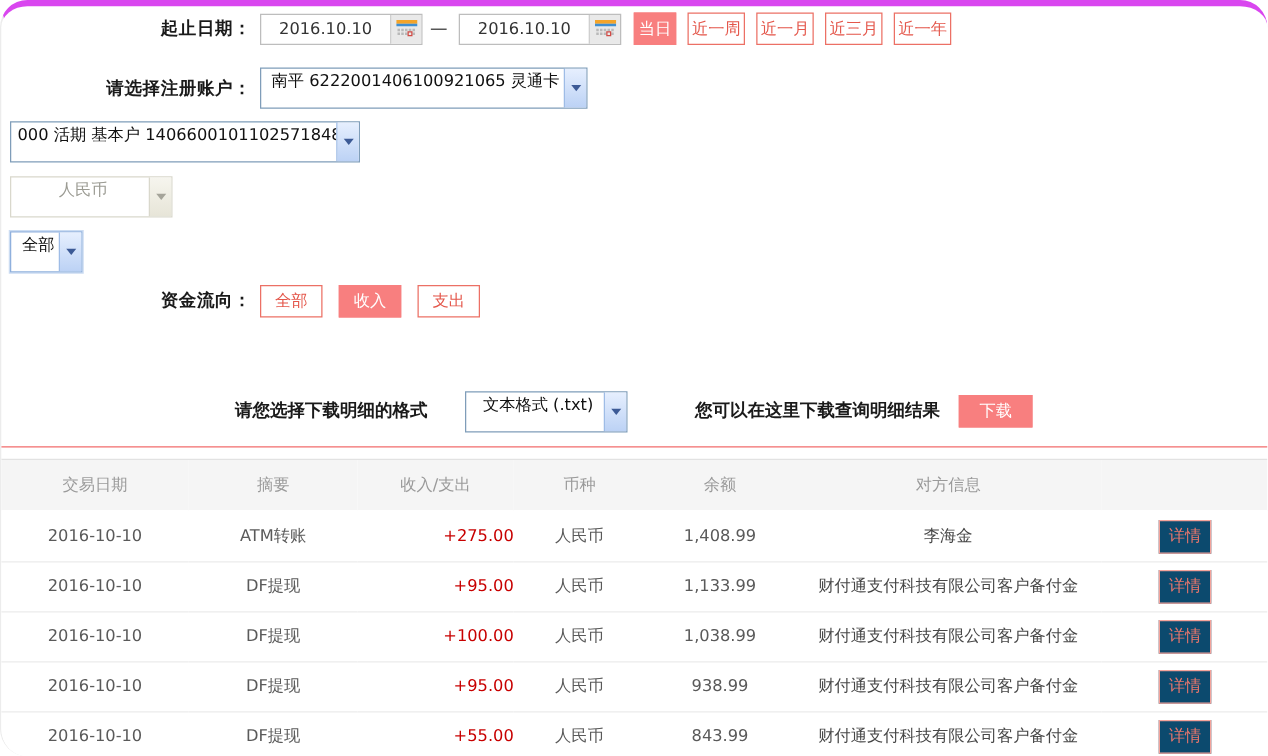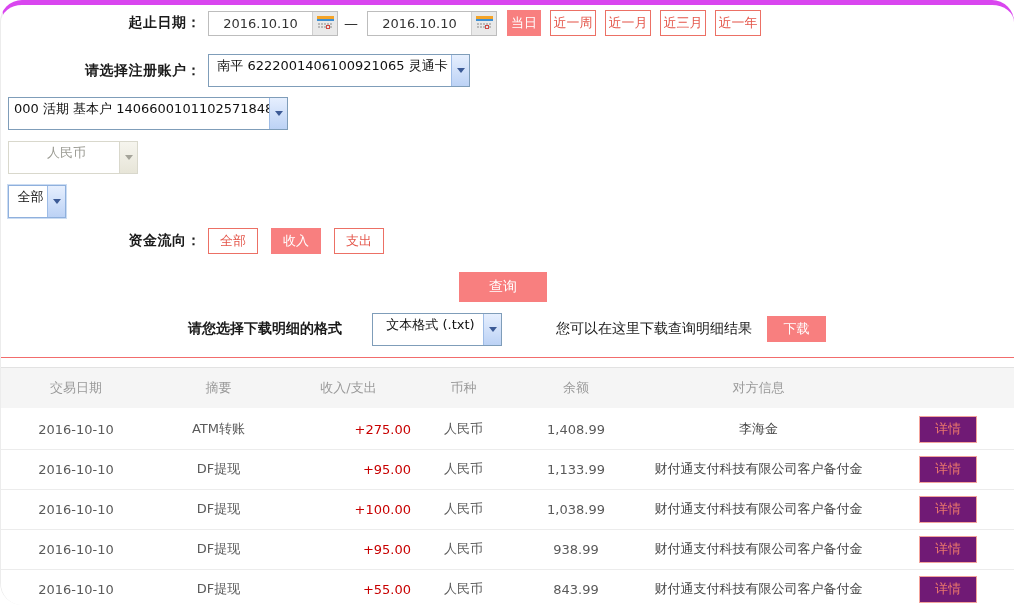--- a/index.html
+++ b/index.html
@@ -45,37 +45,37 @@
   .xp-select.disabled .xp-arrow .tri { border-top-color: #aoaoa0; border-top: 5px solid #a5a49a; }
   .xp-select.focused { border: 1px solid #8fb0dd; box-shadow: 0 0 0 1px #cbdcf2; }
 
   .query-btn { position: absolute; left: 458px; top: 267px; width: 88px; height: 30px;
                font-size: 14px; }
 
   
   .dl-row { position: absolute; top: 324px; left: 0; width: 1014px; display: flex; align-items: center; }
   .dl-label { position: absolute; left: 187px; font-weight: bold; font-size: 14px; color: #1a1a1a; }
   .dl-select { position: absolute; left: 371px; width: 130px; margin-left: 0; }
-  .dl-hint { position: absolute; left: 555px; font-weight: normal; font-size: 14px; color: #1a1a1a; }
+  .dl-hint { position: absolute; left: 555px; font-weight: bold; font-size: 14px; color: #1a1a1a; }
   .dl-btn { position: absolute; left: 766px; width: 59px; height: 26px; }
   .red-line { position: absolute; top: 352px; left: 0; width: 1014px; height: 0;
               border-top: 1px solid #f26c6c; }
 
   
   .tbl-wrap { position: absolute; top: 362px; left: 0; width: 1014px; border-top: 1px solid #e2e2e2; }
   table { width: 1014px; border-collapse: collapse; table-layout: fixed; padding-left: 20px; }
   thead th { height: 41px; background: #f5f5f5; color: #9a9a9a; font-weight: normal;
              font-size: 13px; border-bottom: 2px solid #fff; }
   tbody td { height: 40px; text-align: center; font-size: 13px; color: #5a5a5a;
              border-bottom: 1px solid #ececec; white-space: nowrap; }
   tbody tr { background: #fff; }
   td.amount { color: #c80000; text-align: right; }
   td.cparty { color: #474747; }
-  .detail-btn { width: 58px; height: 27px; margin: 0 auto; font-size: 13px;
-                border: 1px solid #f3a39b; color: #e9766c; background: #701a75; }
+  .detail-btn { width: 42px; height: 27px; margin: 0 auto; font-size: 13px;
+                border: 1px solid #f3a39b; color: #e9766c; background: #0c4a6e; }
 </style>
 </head>
 <body>
 
 <div class="page">
 
   <div class="frow" style="top:5px;">
     <div class="flabel">起止日期：</div>
     <div class="date-input">
       <div class="date-text">2016.10.10</div>
@@ -164,21 +164,20 @@
     </div>
   </div>
 
   <div class="frow" style="top:223px;">
     <div class="flabel">资金流向：</div>
     <div class="btn btn-outline flowbtn firstflow">全部</div>
     <div class="btn btn-fill flowbtn">收入</div>
     <div class="btn btn-outline flowbtn">支出</div>
   </div>
 
-  <div class="btn btn-fill query-btn">查询</div>
 
   <div class="dl-row">
     <div class="dl-label">请您选择下载明细的格式</div>
     <div class="xp-select dl-select">
       <div class="xtext">文本格式 (.txt)</div>
       <div class="xp-arrow">
           <span class="tri"></span>
         </div>
     </div>
     <div class="dl-hint">您可以在这里下载查询明细结果</div>

